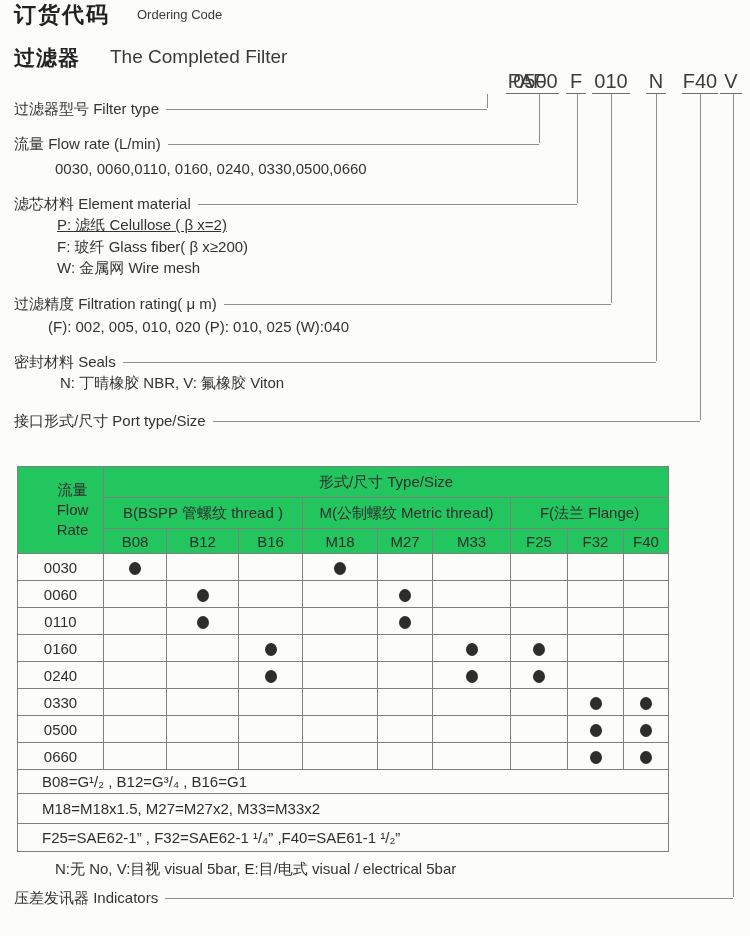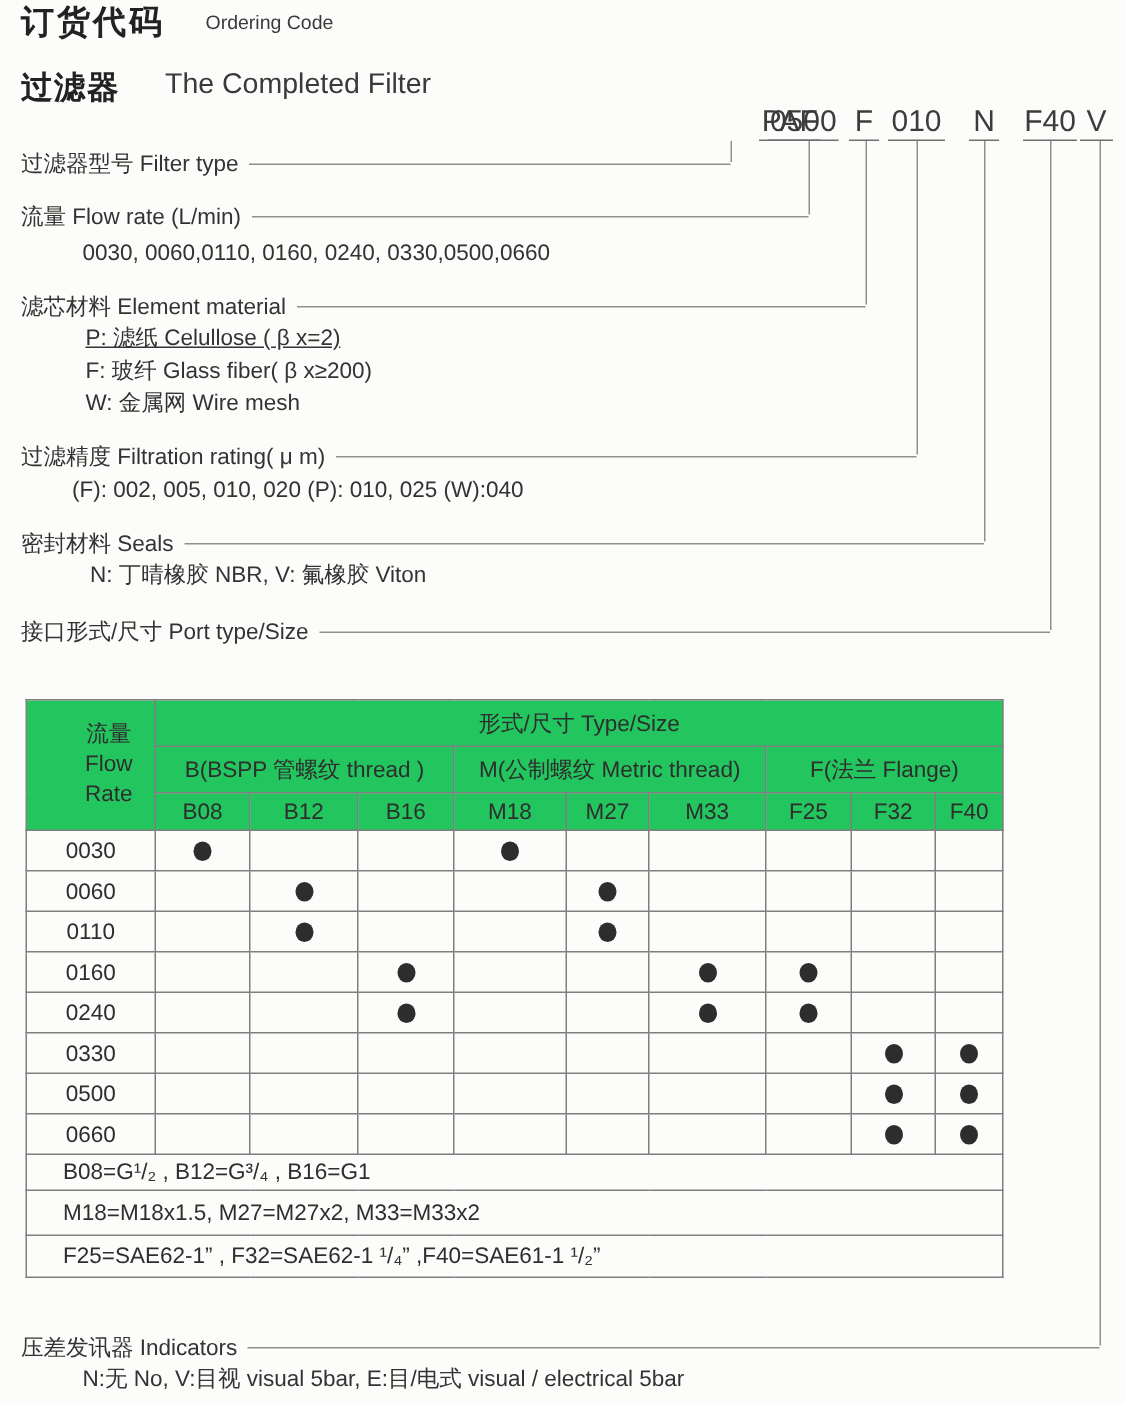--- a/index.html
+++ b/index.html
@@ -258,15 +258,15 @@
       <tr class="note-row n3">
         <td colspan="10">F25=SAE62-1”  , F32=SAE62-1 ¹/₄” ,F40=SAE61-1 ¹/₂”</td>
       </tr>
     </tbody>
   </table>
 
   <div class="legend-row" style="top:889px; width:719px;">
     <span class="legend-label">压差发讯器 Indicators</span>
     <span class="legend-line"></span>
   </div>
-  <div class="detail" style="left:55px; top:910px;text-align:right;">N:无 No, V:目视 visual 5bar,  E:目/电式 visual / electrical 5bar</div>
+  <div class="detail" style="left:55px; top:860px;text-align:right;">N:无 No, V:目视 visual 5bar,  E:目/电式 visual / electrical 5bar</div>
 
 </div>
 
 </body></html>

